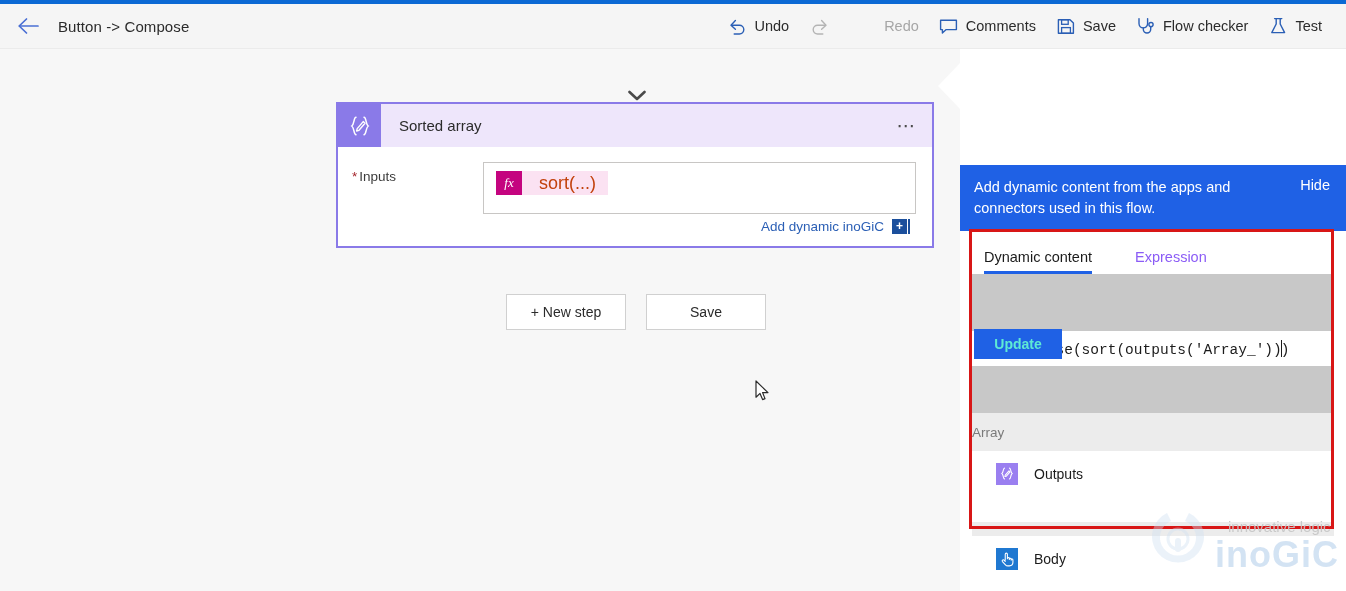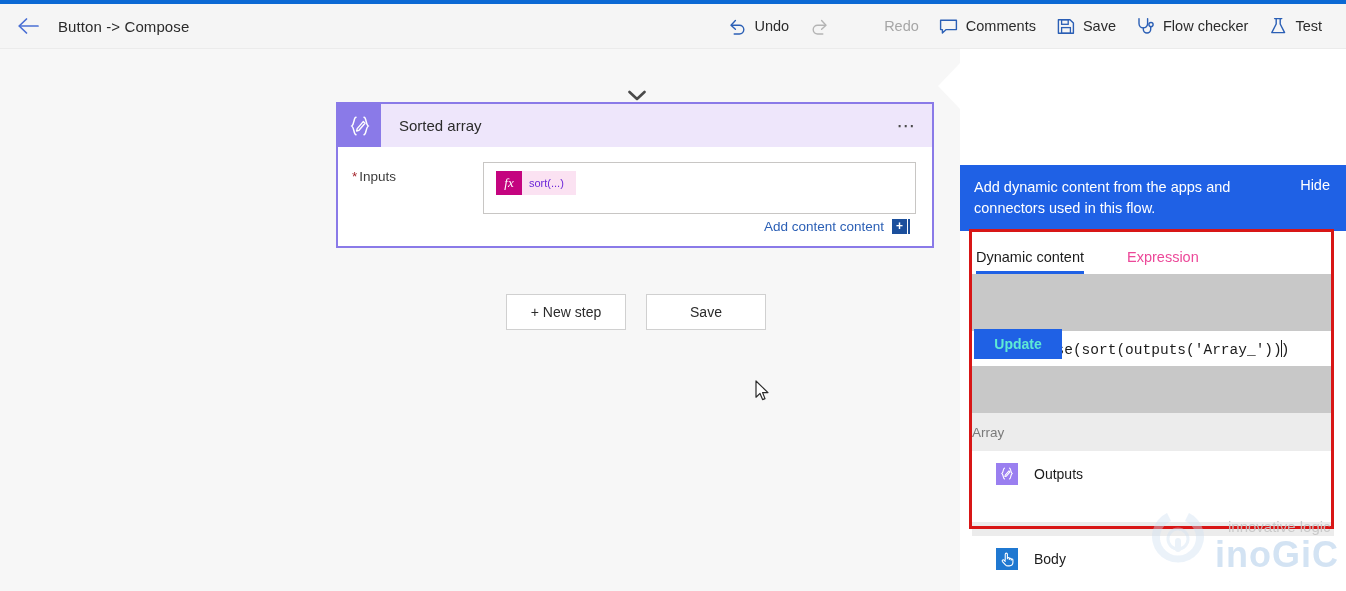--- a/index.html
+++ b/index.html
@@ -95,21 +95,21 @@
     position:absolute;left:12px;top:8px;display:flex;align-items:center;
     height:24px;background:#fbe2f2;cursor:pointer;
   }
   .fx-token .fx-badge{
     width:26px;height:24px;background:#c4047f;
     display:flex;align-items:center;justify-content:center;
     color:#fff;font-style:italic;font-size:13px;
     font-family:"Liberation Serif","DejaVu Serif",serif;
   }
   .fx-token .fx-text{
-    padding:0 12px 0 7px;font-size:11px;color:#6d28d9;
+    padding:0 12px 0 17px;font-size:18px;color:#c2410c;
   }
   #add-dynamic-row{
     position:absolute;right:22px;top:72px;display:flex;align-items:center;
     cursor:pointer;
   }
   #add-dynamic-link{
     font-size:13.5px;color:#2b5fb5;
   }
   #add-dynamic-plus{
     width:15px;height:15px;background:#1b4f9c;color:#fff;
@@ -157,29 +157,29 @@
   #dyn-redbox{
     position:absolute;left:9px;top:180px;width:365px;height:300px;
     border:3px solid #d81616;box-sizing:border-box;pointer-events:none;
   }
 
   #dyn-tabs{
     position:absolute;left:12px;top:183px;width:362px;height:42px;
     display:flex;align-items:flex-end;background:#fff;
   }
   .dyn-tab{
-    font-size:14.5px;color:#ec4899;padding:0 0 9px 0;cursor:pointer;
+    font-size:14.5px;color:#8b5cf6;padding:0 0 9px 0;cursor:pointer;
     position:relative;
   }
   .dyn-tab.active{color:#1b1b1b;}
   .dyn-tab.active::after{
     content:"";position:absolute;left:0;right:0;bottom:0;height:3px;
     background:#1f61e5;
   }
-  #tab-dynamic{margin-left:4px;}
+  #tab-dynamic{margin-left:12px;}
   #tab-expression{margin-left:43px;}
 
   #dyn-grayband-1{
     position:absolute;left:12px;top:225px;width:362px;height:57px;
     background:#c8c8c8;
   }
   #expr-input-row{
     position:absolute;left:12px;top:282px;width:362px;height:35px;
     background:#fff;display:flex;align-items:center;
   }
@@ -346,21 +346,21 @@
       </div>
 
       <div id="inputs-field">
         <div class="fx-token">
           <span class="fx-badge">fx</span>
           <span class="fx-text">sort(...)</span>
         </div>
       </div>
 
       <div id="add-dynamic-row">
-        <span id="add-dynamic-link">Add content content</span>
+        <span id="add-dynamic-link">Add dynamic inoGiC</span>
         <span id="add-dynamic-plus">+</span>
         <span id="add-dynamic-caret"></span>
       </div>
     </div>
   </div>
 
   <div id="new-step-btn" class="flat-btn">+ New step</div>
   <div id="save-btn-canvas" class="flat-btn">Save</div>
 
   <div id="mouse-cursor">

